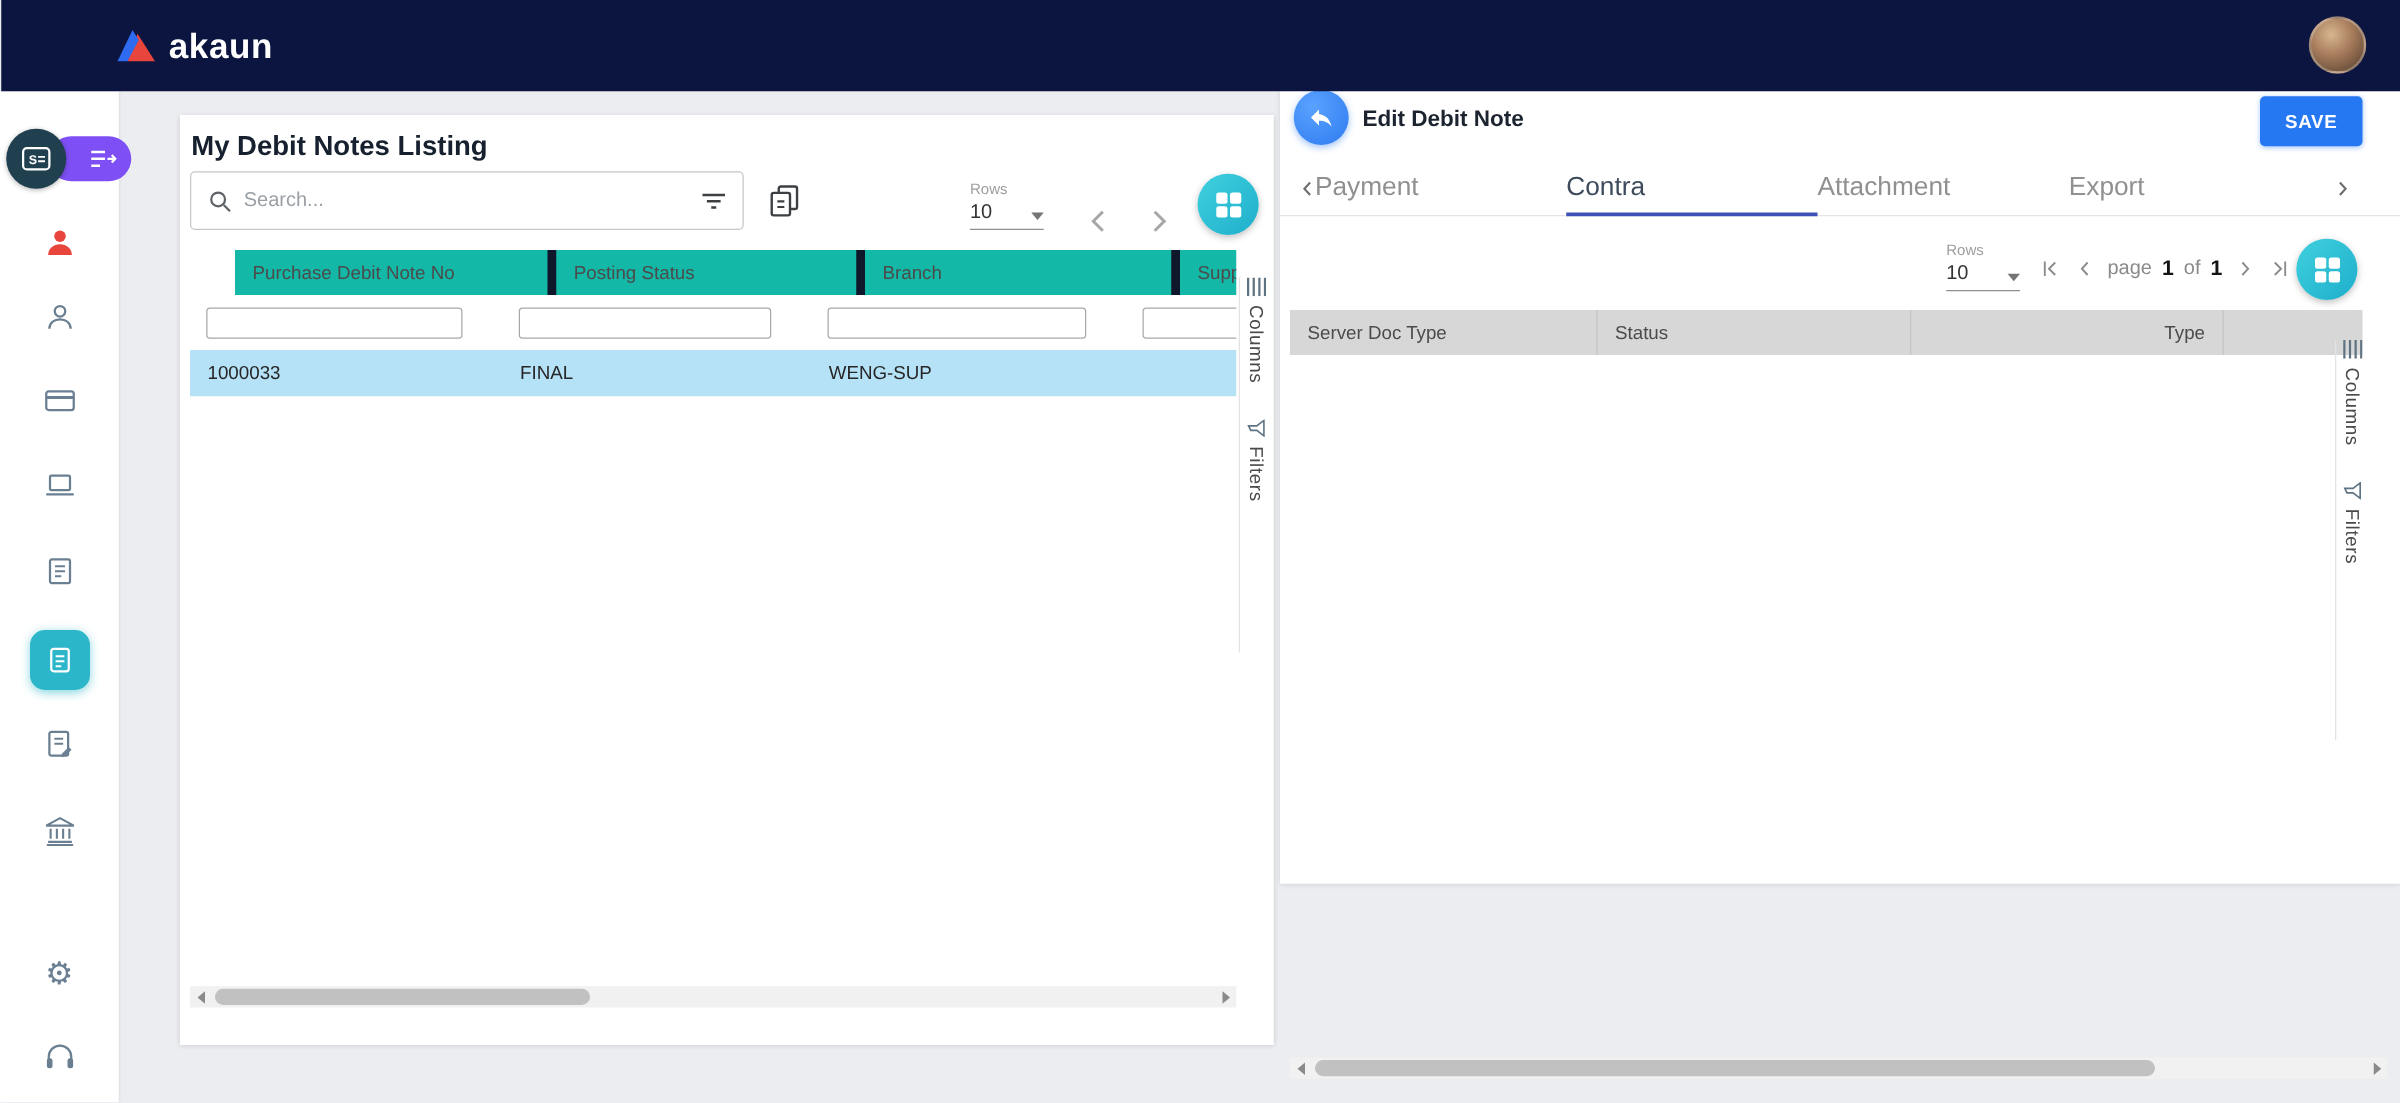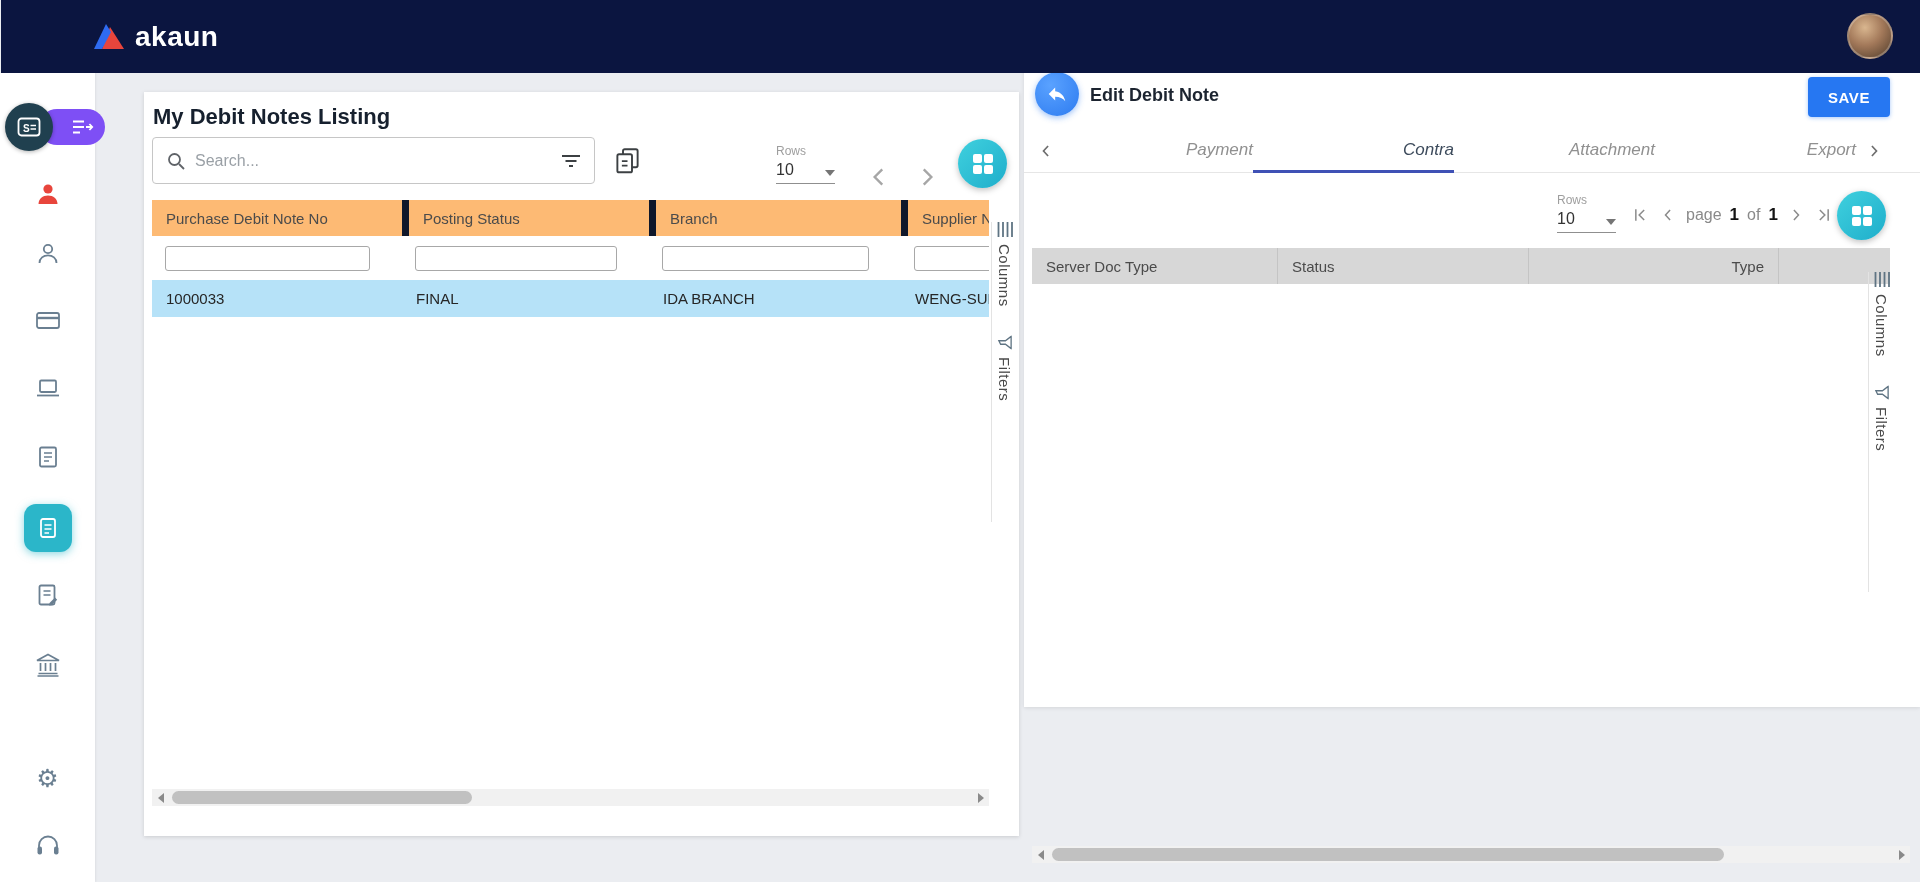--- a/index.html
+++ b/index.html
@@ -40,21 +40,21 @@
   .rows-select { width:59px; border-bottom:1px solid #8f8f8f; display:flex; justify-content:space-between; align-items:flex-end; padding-bottom:4px; margin-top:3px; cursor:pointer; }
   .rows-value { font-size:16px; color:#333; }
   .caret-down { width:0; height:0; border-left:5px solid transparent; border-right:5px solid transparent; border-top:6px solid #757575; margin-bottom:3px; }
   .lp-rows { left:632px; top:52px; }
   .pg-chev { position:absolute; top:72px; cursor:pointer; }
   .teal-btn { position:absolute; width:49px; height:49px; border-radius:50%; background:linear-gradient(135deg,#3fd0de,#1faecb); display:flex; align-items:center; justify-content:center; cursor:pointer; box-shadow:0 2px 6px rgba(0,0,0,.25); }
   .lp-teal { left:814px; top:47px; }
 
   .tbl { position:absolute; left:8px; top:108px; right:30px; bottom:47px; overflow:hidden; }
   .t-row { display:grid; grid-template-columns:250px 247px 252px 253px; width:1002px; }
-  .t-head { background:#fdba74; height:36px; }
+  .t-head { background:#14b8a6; height:36px;margin-left:36px; }
   .t-head .t-cell { color:#4b4b4b; font-size:15px; display:flex; align-items:center; padding-left:14px; cursor:pointer; }
   .t-head .t-cell + .t-cell { border-left:7px solid #0f172a; }
   .t-filter { height:44px; background:#fff; align-items:center; }
   .t-filter .t-cell { display:flex; align-items:center; padding-left:13px; }
   .f-input { width:calc(100% - 32px); height:25px; border:1px solid #a8a8a8; border-radius:3px; background:#fff; outline:none; padding:0 6px; font-family:"Liberation Sans", sans-serif; }
   .t-data { height:37px; background:#b6e2f8; cursor:pointer; }
   .t-data .t-cell { display:flex; align-items:center; padding-left:14px; font-size:15px; color:#262626; }
 
   .side-strip { position:absolute; width:26px; display:flex; flex-direction:column; align-items:center; border-left:1px solid #e3e3e3; }
   .lp-strip { right:2px; top:130px; height:300px; }
@@ -73,21 +73,21 @@
   .tri-l { width:0; height:0; border-top:5px solid transparent; border-bottom:5px solid transparent; border-right:6px solid #8a8a8a; }
   .tri-r { width:0; height:0; border-top:5px solid transparent; border-bottom:5px solid transparent; border-left:6px solid #8a8a8a; }
   .sb-thumb { position:absolute; top:2px; height:13px; border-radius:7px; background:#c1c1c1; cursor:grab; }
 
   
   .back-btn { position:absolute; left:11px; top:8px; width:44px; height:44px; border-radius:50%; background:radial-gradient(circle at 35% 30%, #5aa2ff, #2d7bf0); display:flex; align-items:center; justify-content:center; cursor:pointer; box-shadow:0 2px 6px rgba(45,123,240,.45); }
   .dp-title { position:absolute; left:66px; top:21px; font-size:18px; font-weight:600; color:#1c2430; }
   .save-btn { position:absolute; right:30px; top:13px; width:82px; height:40px; background:#2677f2; color:#fff; font-size:15px; font-weight:700; letter-spacing:.6px; border:none; border-radius:4px; cursor:pointer; box-shadow:0 1px 4px rgba(38,119,242,.4); font-family:"Liberation Sans", sans-serif; }
 
   .tabs { position:absolute; left:0; right:0; top:64px; height:45px; border-bottom:1px solid #e6e6e6; display:flex; padding-left:28px; }
-  .tab { width:201px; display:flex; align-items:center; justify-content:flex-end; font-size:17px; color:#909090; cursor:pointer; position:relative;font-style:italic; }
+  .tab { width:201px; display:flex; align-items:center; justify-content:flex-start; font-size:21px; color:#909090; cursor:pointer; position:relative; }
   .tab.active { color:#3d4b5c; font-weight:500; }
   .tab.active::after { content:""; position:absolute; left:0; right:0; bottom:-1px; height:3px; background:#3f51b5; }
   .tab-chev { position:absolute; top:0; height:45px; display:flex; align-items:center; cursor:pointer; }
   .tab-chev.left { left:12px; } .tab-chev.right { right:36px; }
 
   .dp-rows { left:533px; top:129px; position:absolute; }
   .dp-pager { position:absolute; left:606px; top:138px; display:flex; align-items:center; gap:8px; height:26px; }
   .pg-word { font-size:16px; color:#8a8a8a; }
   .pg-num { font-size:17px; color:#141414; font-weight:700; }
   .dp-teal { left:813px; top:127px; }
@@ -268,21 +268,20 @@
       <div class="t-cell">
           <input class="f-input" style="">
         </div>
       <div class="t-cell">
           <input class="f-input" style="">
         </div>
     </div>
     <div class="t-row t-data">
       <div class="t-cell">1000033</div>
       <div class="t-cell">FINAL</div>
-      <div class="t-cell">IDA BRANCH</div>
       <div class="t-cell">WENG-SUP</div>
     </div>
   </div>
 
   <div class="side-strip lp-strip">
     <div class="strip-item">
       <svg width="16" height="15" viewBox="0 0 16 15">
         <g stroke="#5f7483" stroke-width="1.8">
           <line x1="1.5" y1="0" x2="1.5" y2="15"></line>
             <line x1="6" y1="0" x2="6" y2="15"></line>

